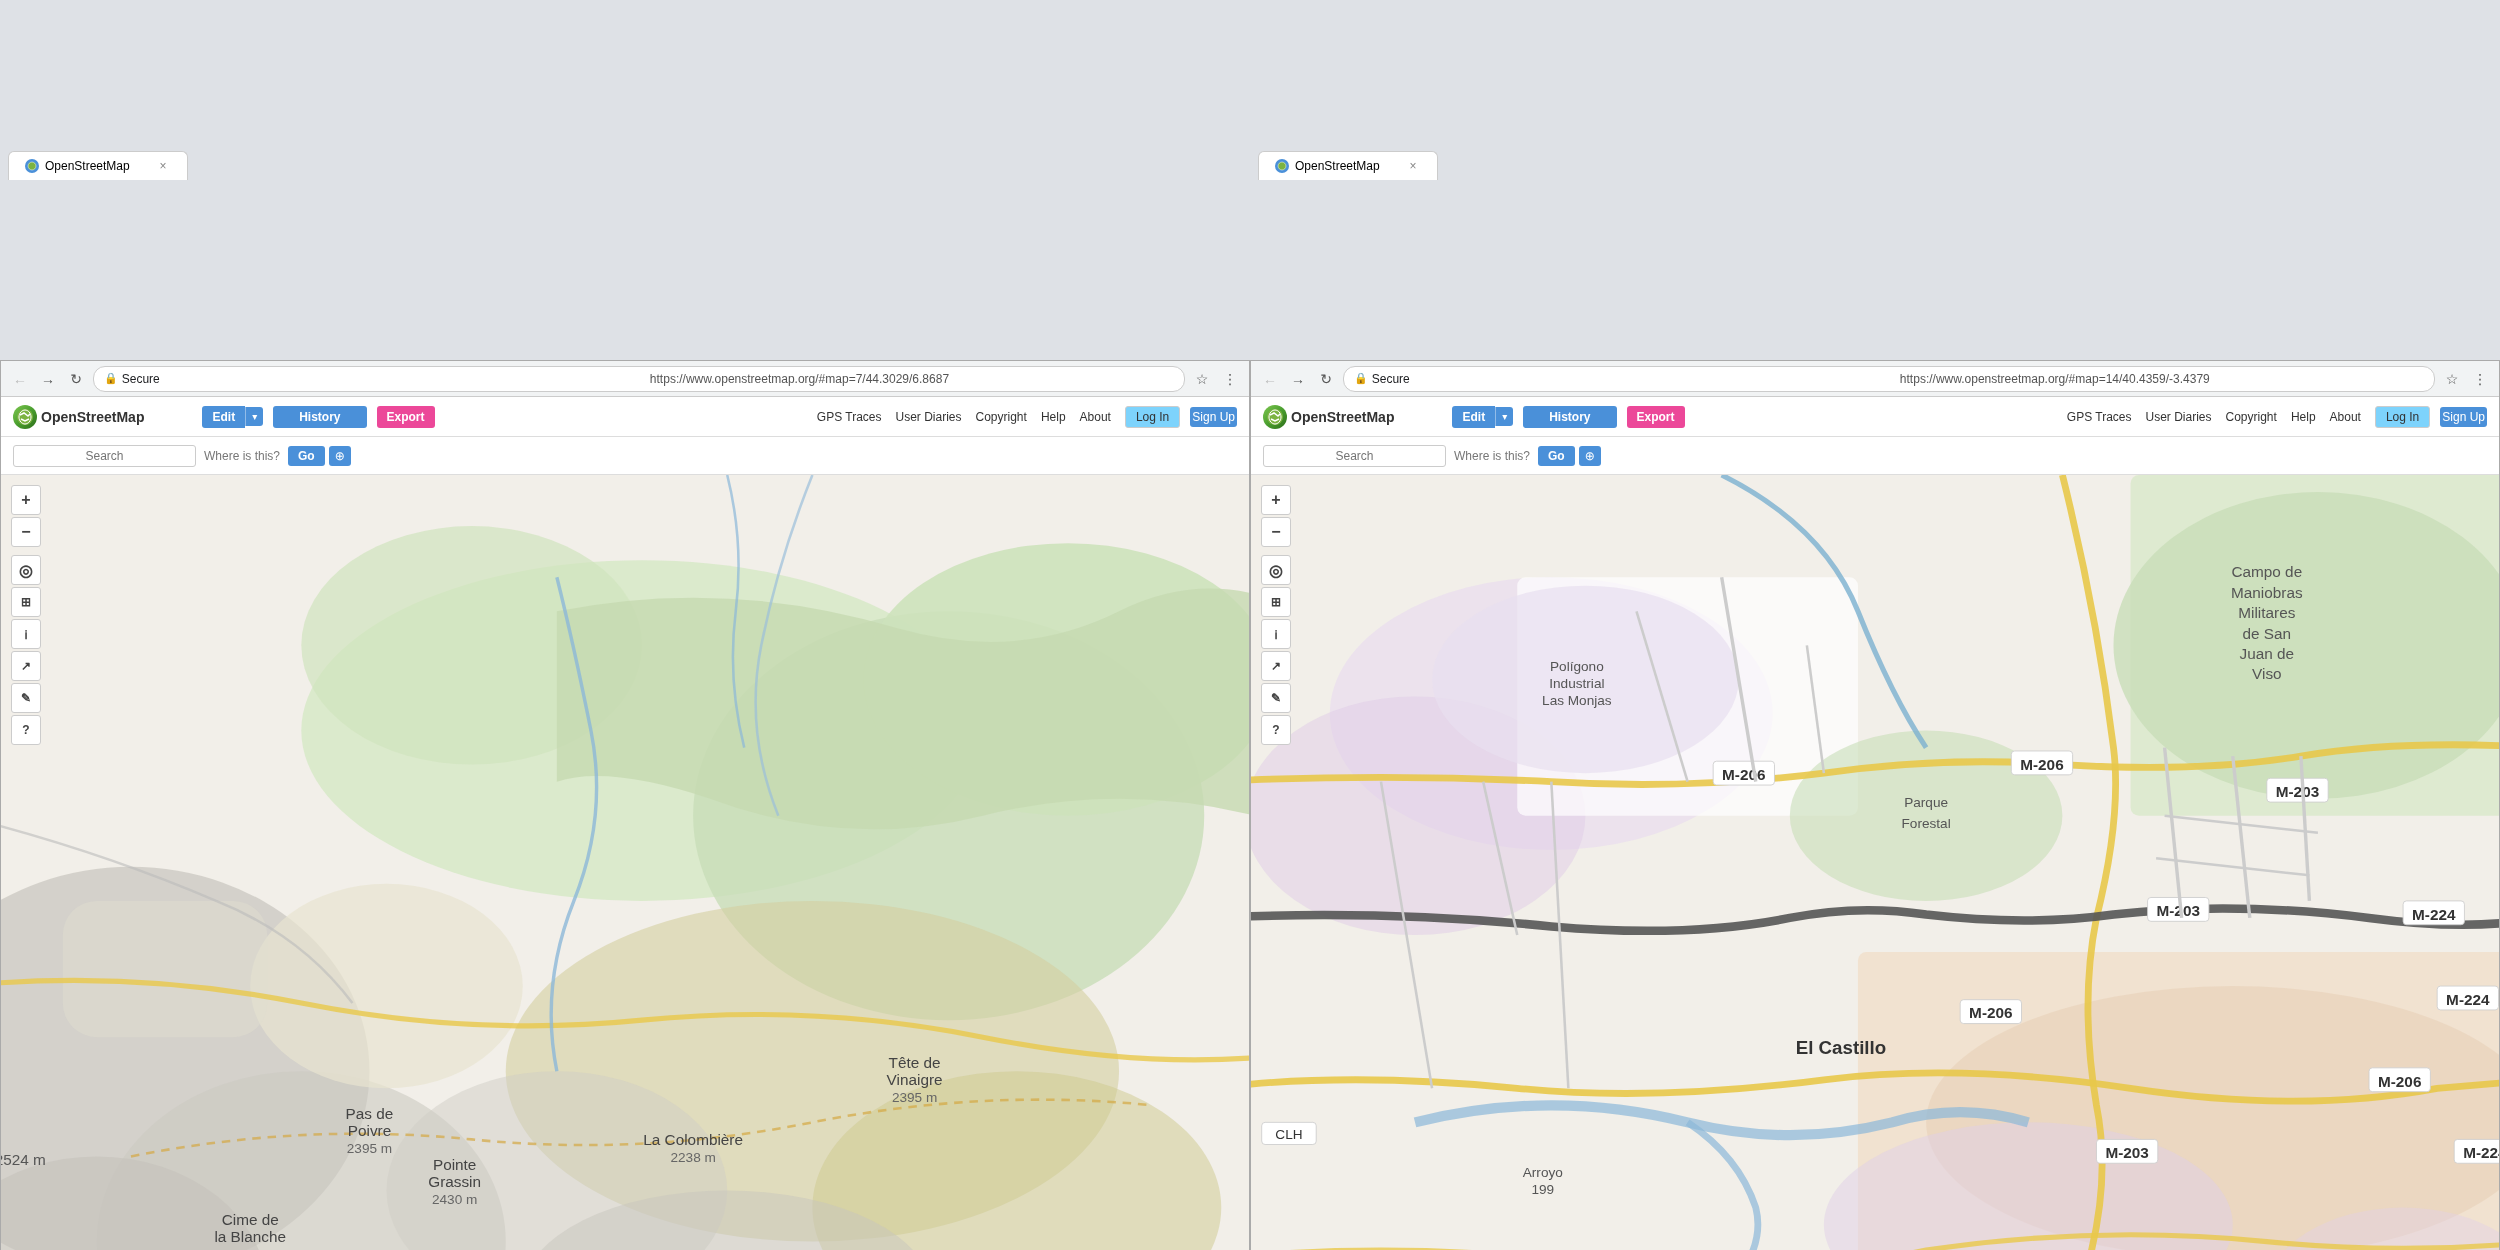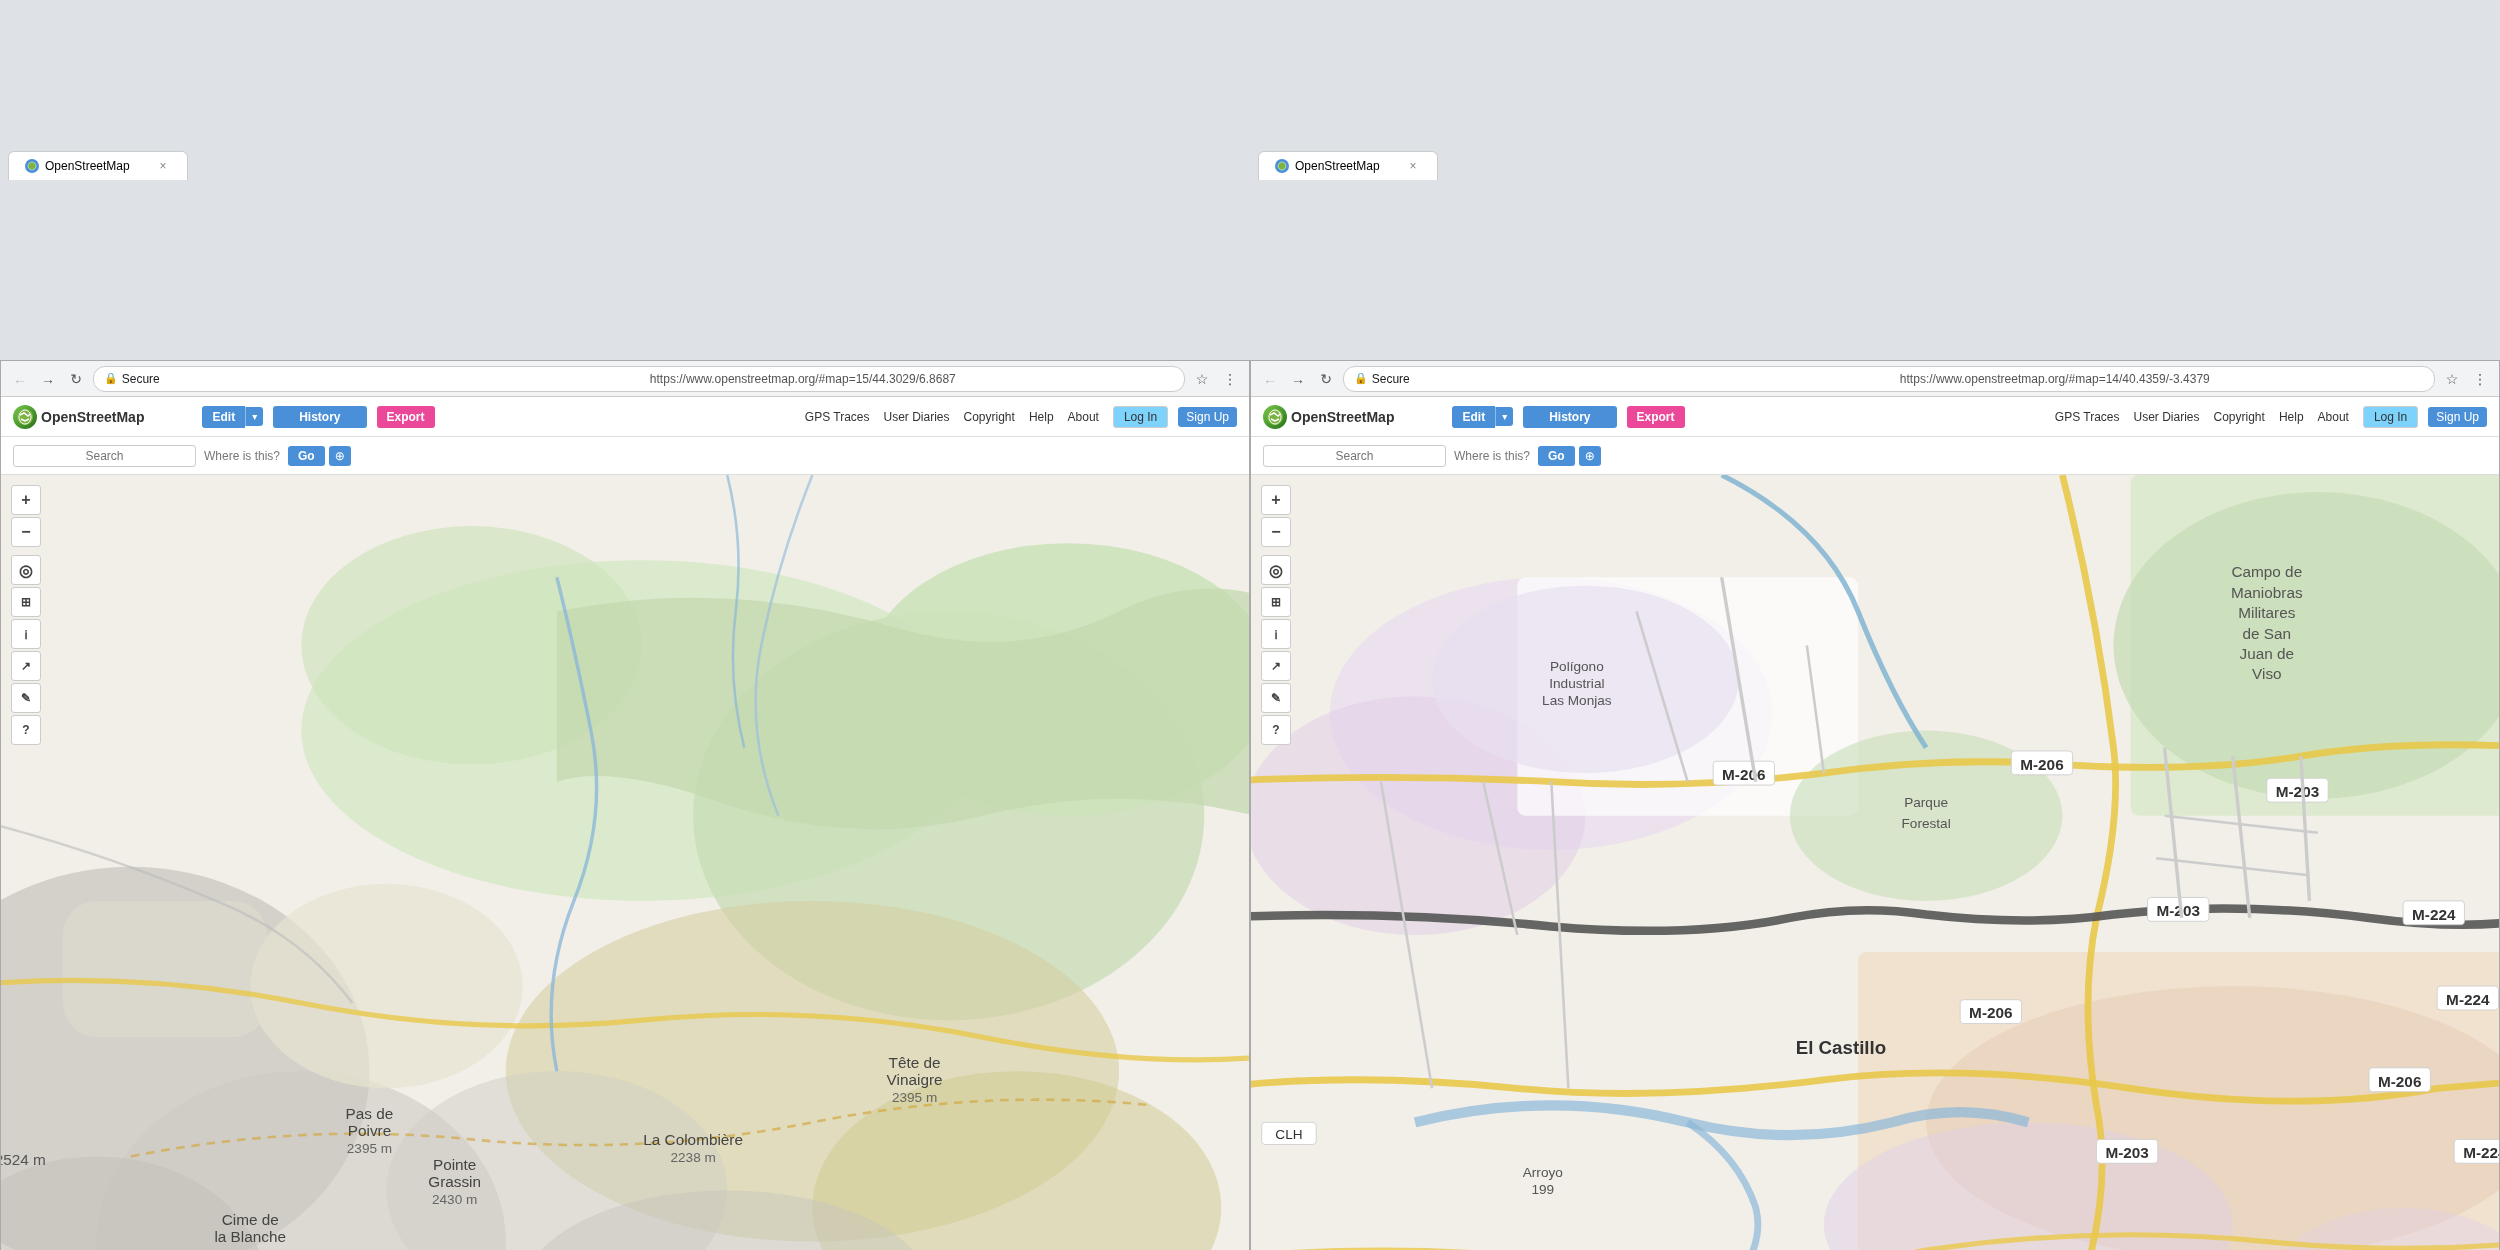--- a/index.html
+++ b/index.html
@@ -160,21 +160,21 @@
       padding: 3px 10px;
       border-radius: 3px;
       cursor: pointer;
       font-size: 12px;
       margin-left: 8px;
     }
     .btn-signup {
       background: #4a90d9;
       color: white;
       border: none;
-      padding: 3px 8px;
+      padding: 3px 2px;
       border-radius: 3px;
       cursor: pointer;
       font-size: 12px;
       margin-left: 4px;
     }
 
     
     .search-bar {
       display: flex;
       align-items: center;
@@ -349,21 +349,21 @@
       </button>
       <button class="nav-btn">
         <span>→</span>
       </button>
       <button class="nav-btn">
         <span>↻</span>
       </button>
       <div class="url-bar">
         <span class="lock-icon">🔒</span>
         <span class="url-text">Secure</span>
-        <span class="url-text" style="color:#555;">https://www.openstreetmap.org/#map=15/44.3029/6.8687</span>
+        <span class="url-text" style="color:#555;">https://www.openstreetmap.org/#map=7/44.3029/6.8687</span>
       </div>
       <button class="star-btn">
         <span>☆</span>
       </button>
       <button class="menu-btn">
         <span>⋮</span>
       </button>
     </div>
 
     <div class="osm-navbar">

